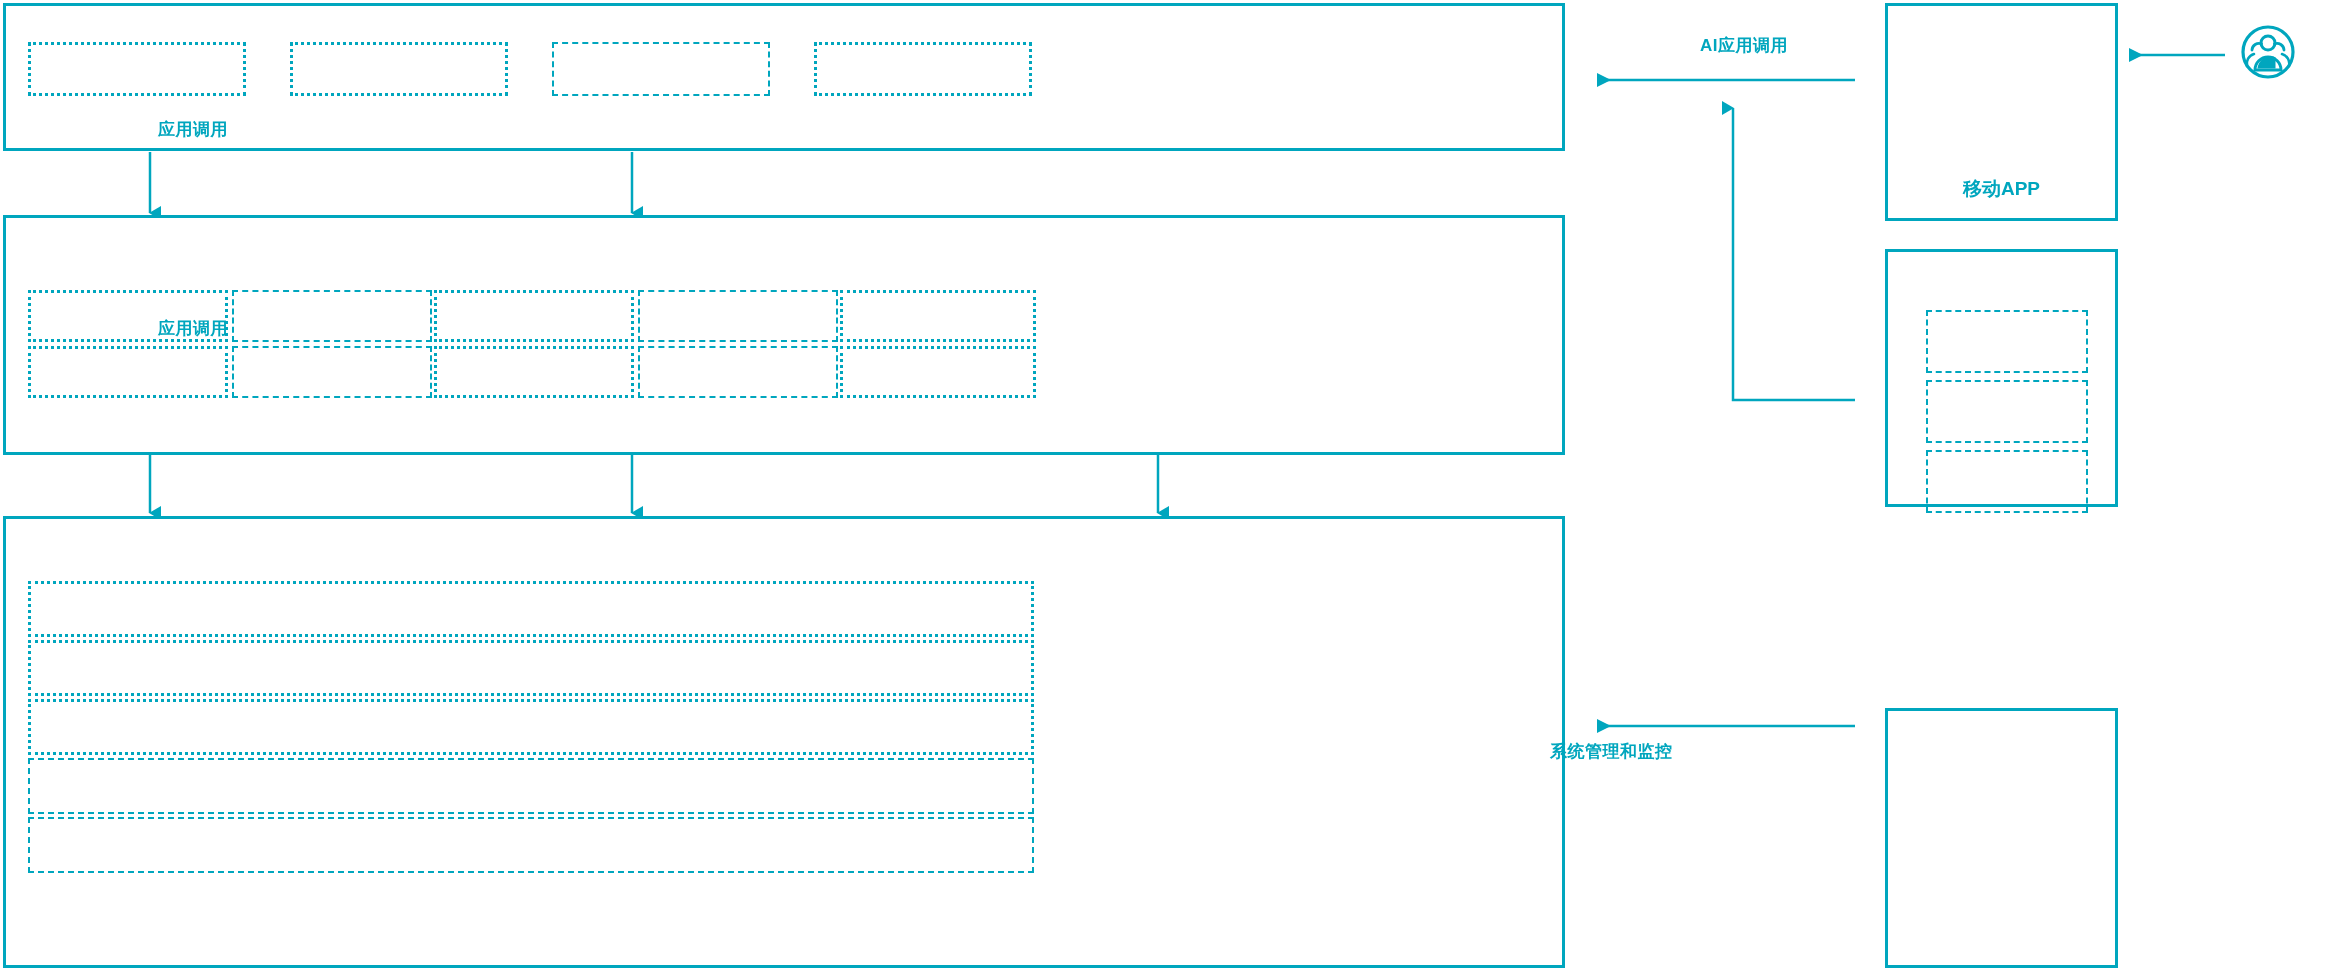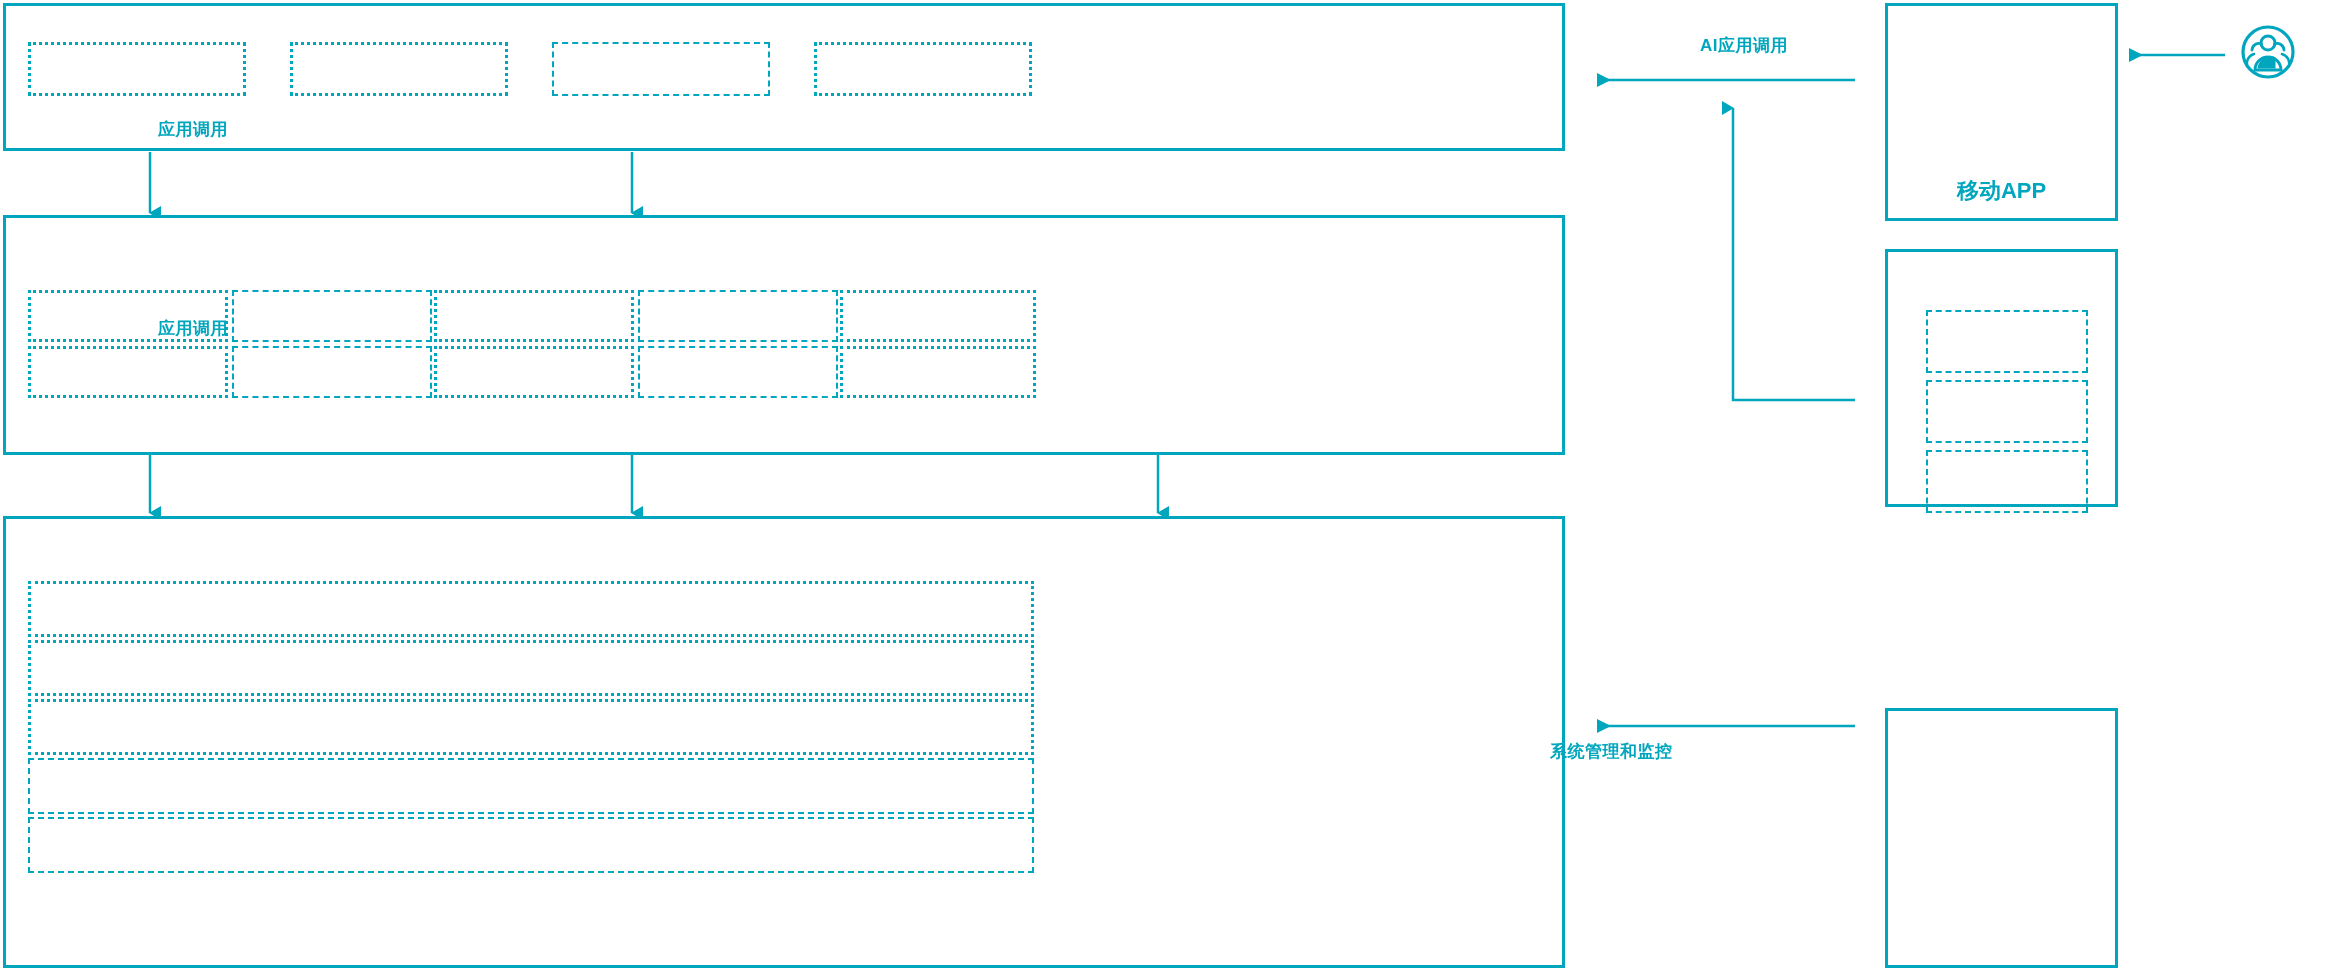--- a/index.html
+++ b/index.html
@@ -49,21 +49,21 @@
     font-size: 17px;
     font-weight: bold;
     white-space: nowrap;
     letter-spacing: 0.5px;
   }
 
   
   .caption {
     position: absolute;
     color: #00a6be;
-    font-size: 22px;
+    font-size: 19px;
     font-weight: bold;
     white-space: nowrap;
     text-align: center;
   }
 
   
   #overlay {
     position: absolute;
     left: 0;
     top: 0;

